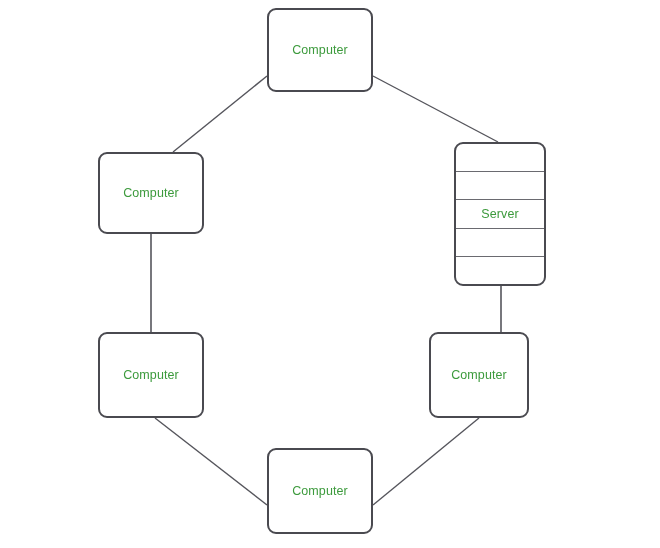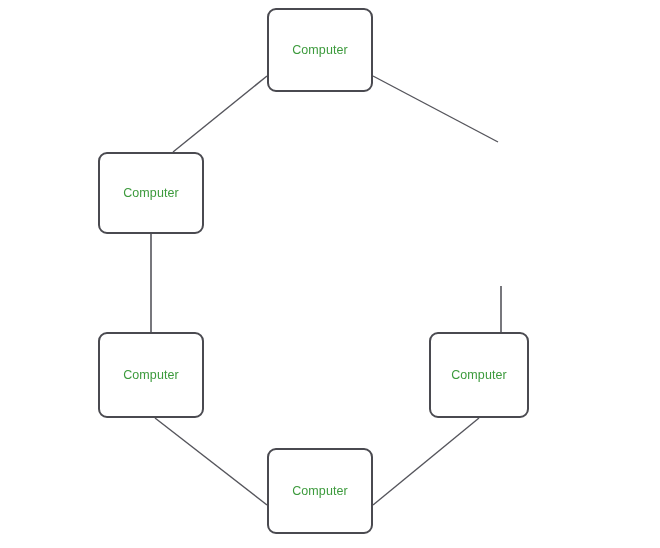--- a/index.html
+++ b/index.html
@@ -96,14 +96,23 @@
   </div>
 
   <div class="node" style="left:267px; top:448px; width:106px; height:86px;">
     <span class="node-label">Computer</span>
   </div>
 
   <div class="node" style="left:429px; top:332px; width:100px; height:86px;">
     <span class="node-label">Computer</span>
   </div>
 
+  <div class="server-node" style="left:454px; top:142px; width:92px; height:144px;">
+    <div class="server-band"></div>
+    <div class="server-band"></div>
+    <div class="server-band">
+      <span class="node-label">Server</span>
+    </div>
+    <div class="server-band"></div>
+    <div class="server-band"></div>
+  </div>
 
 </div>
 
 </body></html>

